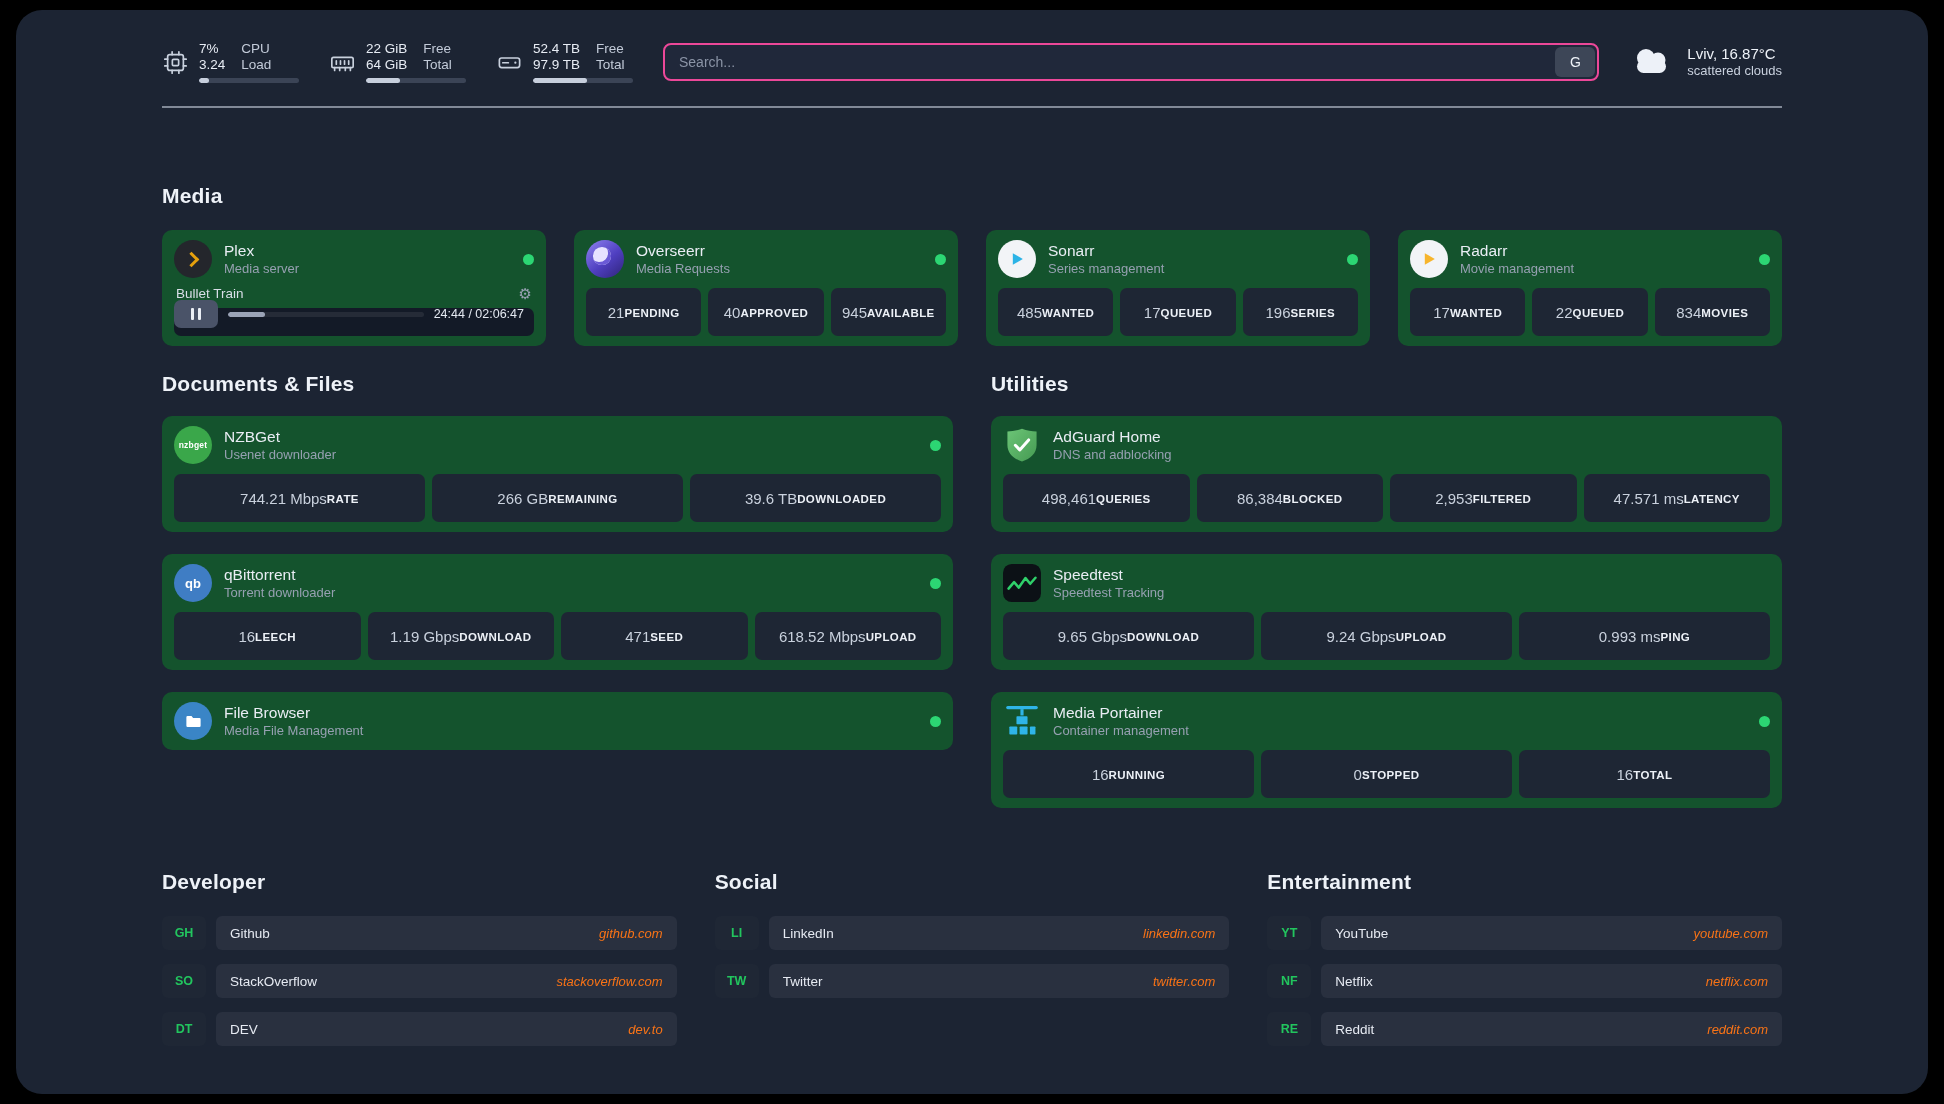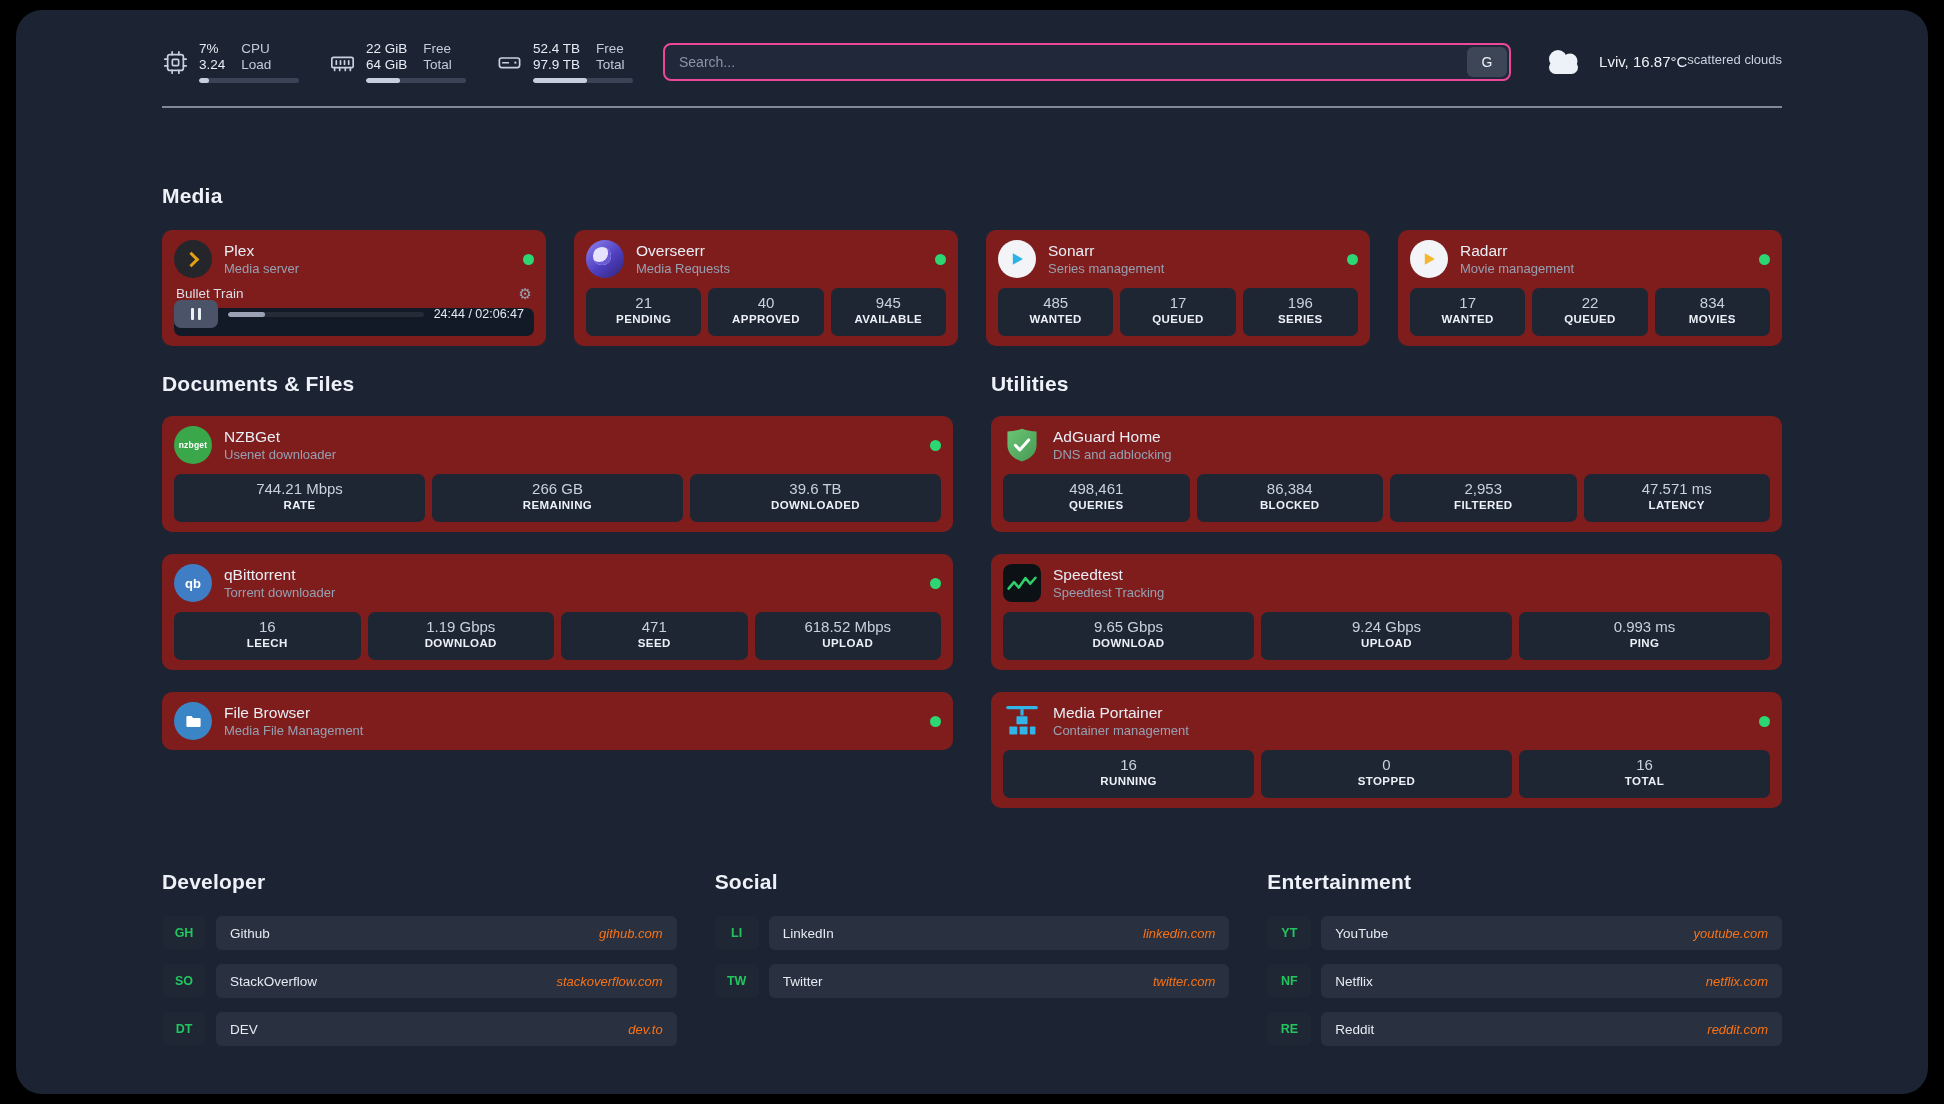--- a/index.html
+++ b/index.html
@@ -24,44 +24,44 @@
 
   .search { flex:1; position:relative; margin:0 30px; }
   .search input { width:100%; height:38px; background:#20283a; border:2px solid #ec4899;
                   border-radius:8px; padding:0 52px 0 14px; color:#e2e7f0; font-size:14px;
                   font-family:inherit; outline:none; }
   .search input::placeholder { color:#8b94a6; }
   .search-g { position:absolute; right:4px; top:4px; width:40px; height:30px; border:none;
               background:#3d4657; color:#eef2f8; border-radius:6px; font-size:14px; cursor:pointer; }
 
   .weather { display:flex; align-items:center; gap:12px; }
-  .weather-text { display:flex; flex-direction:row; line-height:1.3; }
+  .weather-text { display:flex; flex-direction:column; line-height:1.3; }
   .weather-loc { font-size:15px; color:#eef2f8; }
   .weather-cond { font-size:13px; color:#c9d1de; }
 
   .divider { margin-top:16px; height:2px; background:rgba(213,221,234,0.55); border:none; }
 
   
   .section-title { font-size:21px; font-weight:600; color:#eef2f8; letter-spacing:.2px; }
   .media-title { margin-top:76px; margin-bottom:22px; }
   .media-grid { display:grid; grid-template-columns:repeat(4,1fr); gap:28px; }
 
-  .card { background:#7f1d1d; border-radius:10px; padding:10px 12px; }
+  .card { background:#14532d; border-radius:10px; padding:10px 12px; }
   .card-head { display:flex; align-items:center; gap:12px; }
   .app-icon { width:38px; height:38px; border-radius:50%; flex:0 0 auto;
               display:flex; align-items:center; justify-content:center; position:relative; }
   .app-names { display:flex; flex-direction:column; line-height:1.25; }
   .app-name { font-size:15.5px; color:#e9edf4; }
   .app-sub { font-size:13px; color:#96a0b1; }
   .status-dot { width:11px; height:11px; border-radius:50%; margin-left:auto;
                 background:var(--status-online,#2cd673); flex:0 0 auto; }
 
   .tiles { display:grid; grid-auto-flow:column; grid-auto-columns:1fr; gap:7px; margin-top:10px; }
   .tile { background:#1e2634; border-radius:7px; min-height:48px; padding:6px 4px;
-          display:flex; flex-direction:column; align-items:center; justify-content:flex-start; }
+          display:flex; flex-direction:row; align-items:center; justify-content:center; }
   .tile-value { font-size:15px; color:#c9d1dd; white-space:nowrap; }
   .tile-label { font-size:11.5px; font-weight:700; color:#edf1f7; letter-spacing:.4px; margin-top:2px; }
 
   
   .np-title-row { display:flex; align-items:center; margin:8px 2px 7px; }
   .np-title { font-size:13.5px; color:#d9dee8; }
   .gear { margin-left:auto; font-size:15px; color:#98a1b3; cursor:pointer; line-height:1; }
   .np-bar { height:28px; background:#131a27; border-radius:7px; display:flex; align-items:center;
             padding:0 10px 16px 0; }
   .pause-chip { width:44px; height:28px; background:#4a5368; border-radius:7px; display:flex;

